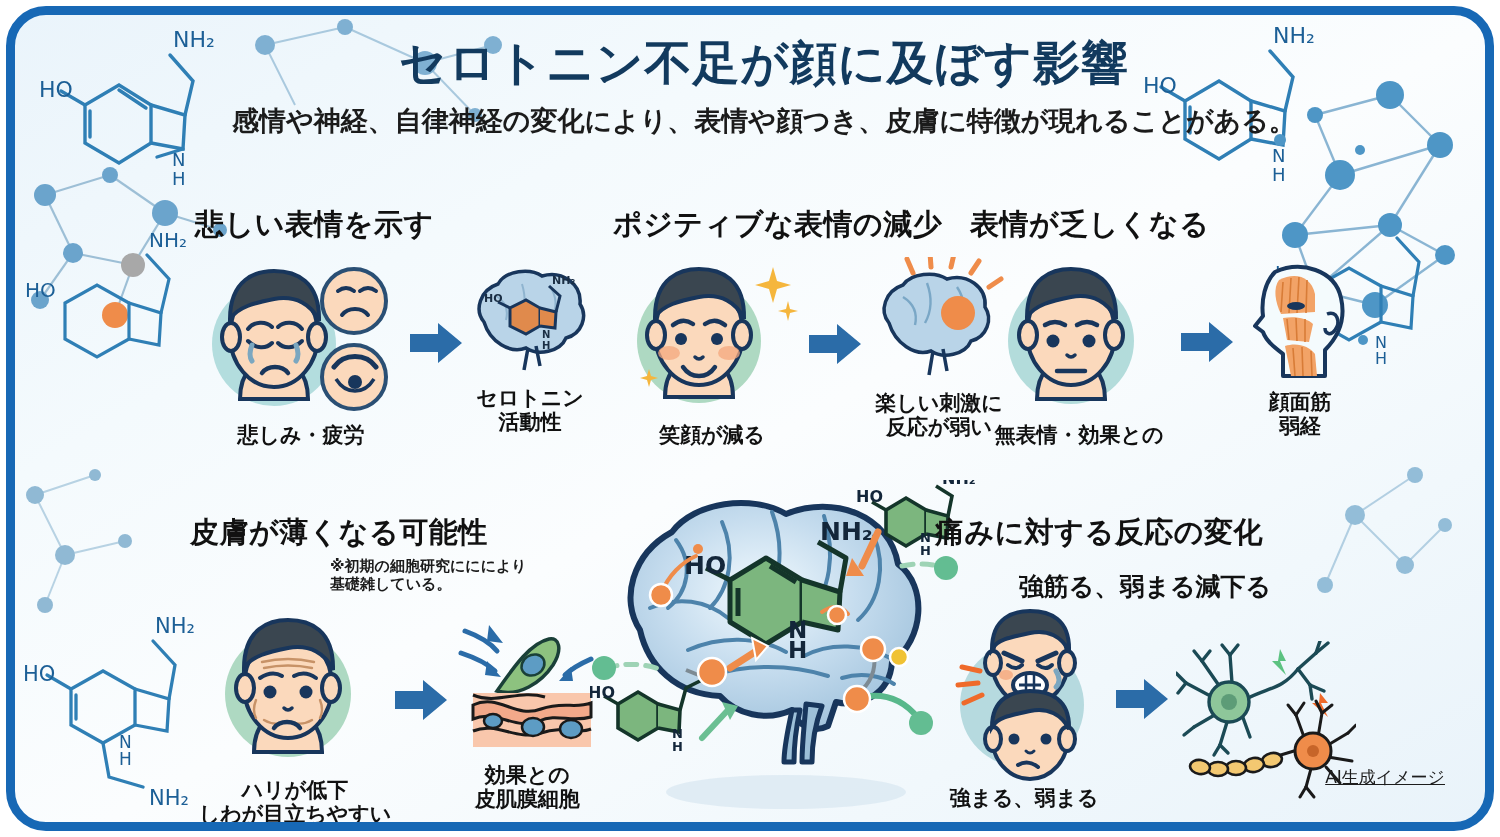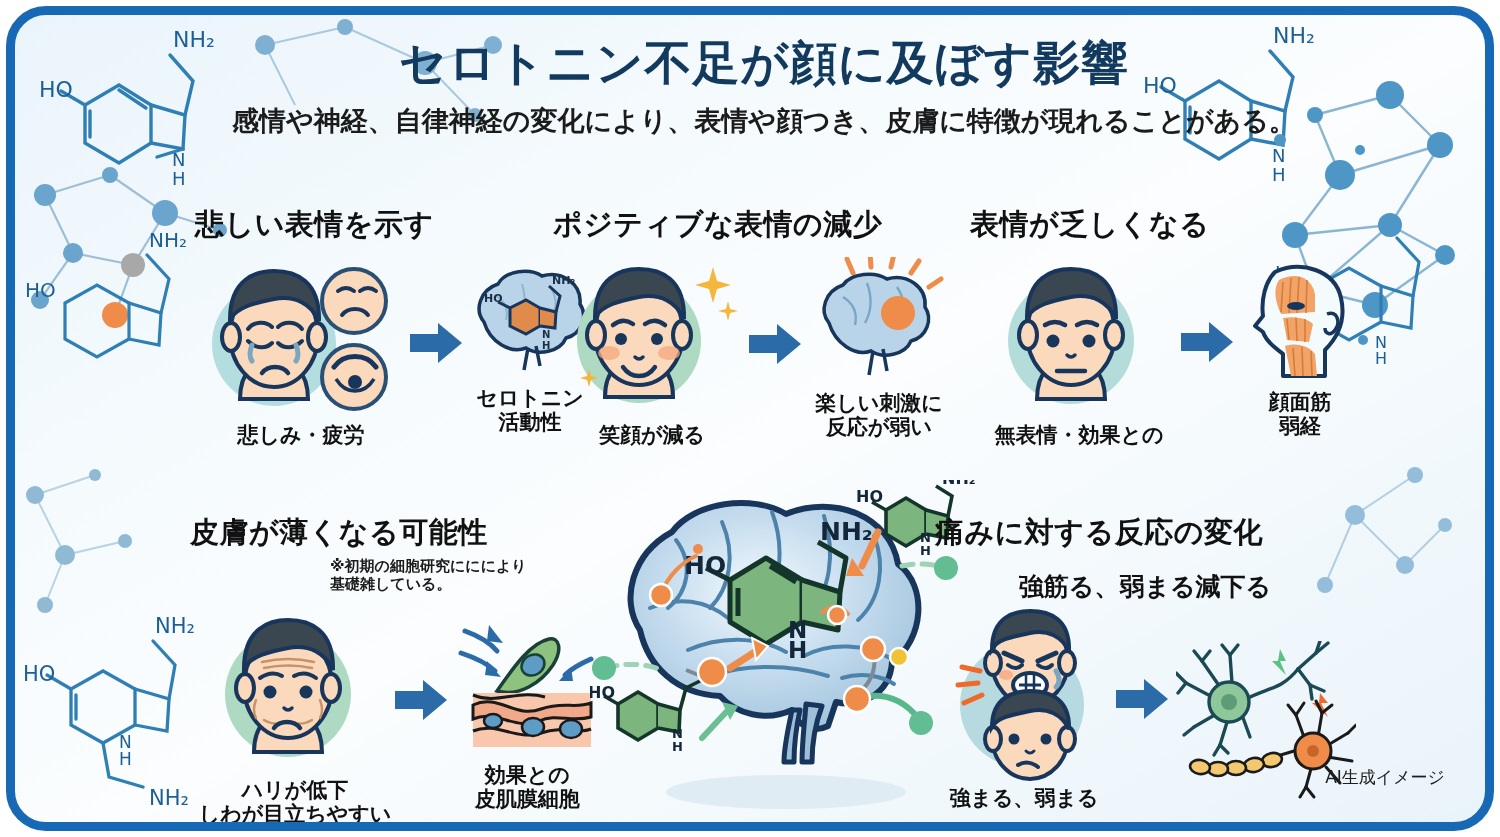--- a/index.html
+++ b/index.html
@@ -53,21 +53,21 @@
   }
   .row{display:flex;align-items:center;justify-content:center;}
   .cap{
     font-size:21px;font-weight:bold;color:#111;text-align:center;
     line-height:1.18;margin-top:4px;white-space:pre-line;
   }
   .col{display:flex;flex-direction:column;align-items:center;}
   .arrow{flex:0 0 auto;}
   .credit{
     position:absolute;right:40px;bottom:16px;z-index:6;
-    font-size:17px;color:#1d1d1d;font-weight:normal;
+    font-size:17px;color:#1d1d1d;font-weight:normal;text-decoration:underline;
   }
 </style>
 </head>
 <body>
 
 <div class="infographic">
   <div class="frame">
 
     <div class="bg-decor">
 
@@ -300,21 +300,21 @@
             <text x="86" y="22" font-size="11" fill="#1a2e44" font-weight="bold" font-family="'DejaVu Sans',sans-serif">NH₂</text>
             <text x="76" y="76" font-size="10" fill="#1a2e44" font-weight="bold" font-family="'DejaVu Sans',sans-serif">N</text>
             <text x="76" y="87" font-size="10" fill="#1a2e44" font-weight="bold" font-family="'DejaVu Sans',sans-serif">H</text>
           </svg>
           <p class="cap">セロトニン
 活動性</p>
         </div>
       </div>
     </div>
 
-    <div class="panel" style="left:538px;top:190px;width:400px;">
+    <div class="panel" style="left:598px;top:190px;width:400px;">
       <p class="panel-title">ポジティブな表情の減少</p>
       <div class="row" style="margin-top:4px;">
         <div class="col">
           <svg width="190" height="170" viewBox="0 0 190 170">
             <circle cx="82" cy="92" r="62" fill="#aed9c2"></circle>
             <path d="M48,148 C48,120 64,110 82,110 C100,110 116,120 116,148 Z" fill="#fbd9bc" stroke="#18365c" stroke-width="4"></path>
             <ellipse cx="82" cy="84" rx="44" ry="52" fill="#fbd9bc" stroke="#18365c" stroke-width="4"></ellipse>
             <ellipse cx="39" cy="86" rx="9" ry="14" fill="#fbd9bc" stroke="#18365c" stroke-width="4"></ellipse>
             <ellipse cx="125" cy="86" rx="9" ry="14" fill="#fbd9bc" stroke="#18365c" stroke-width="4"></ellipse>
             <path d="M38,68 C38,28 64,20 82,20 C104,20 128,30 127,70 C120,54 104,44 82,48 C62,52 46,56 38,68 Z" fill="#3a4650" stroke="#18365c" stroke-width="4"></path>

